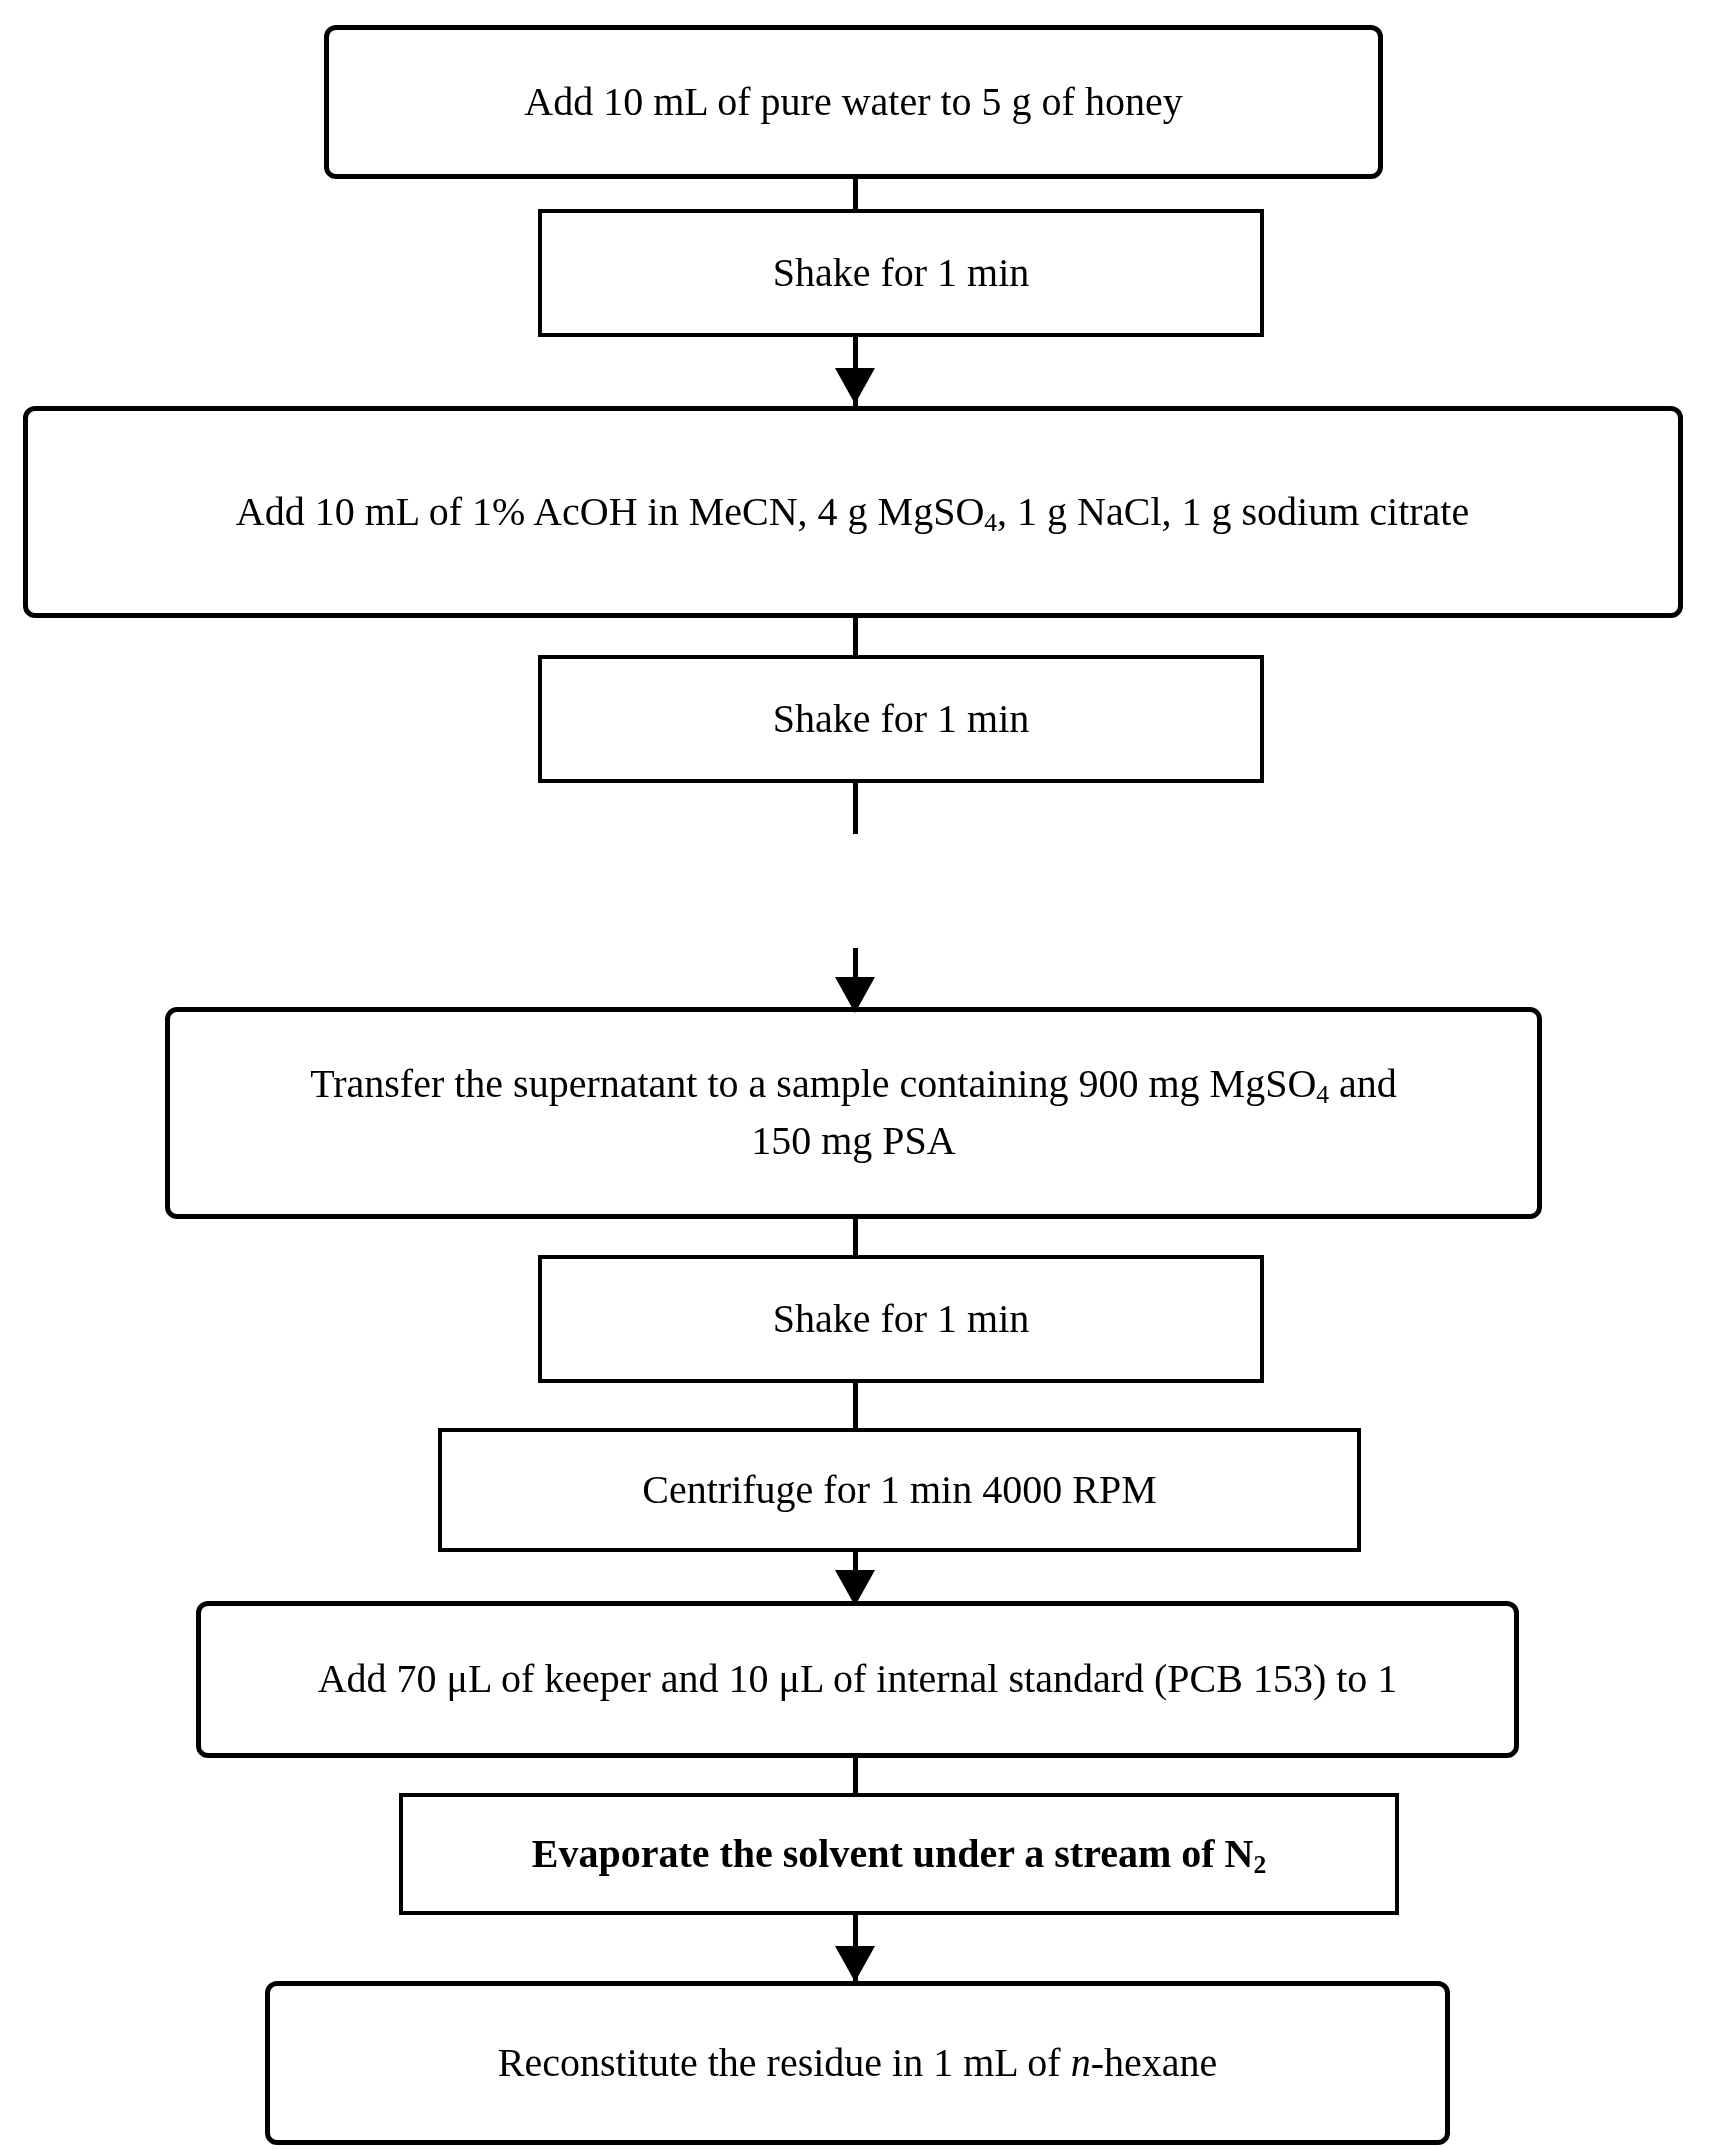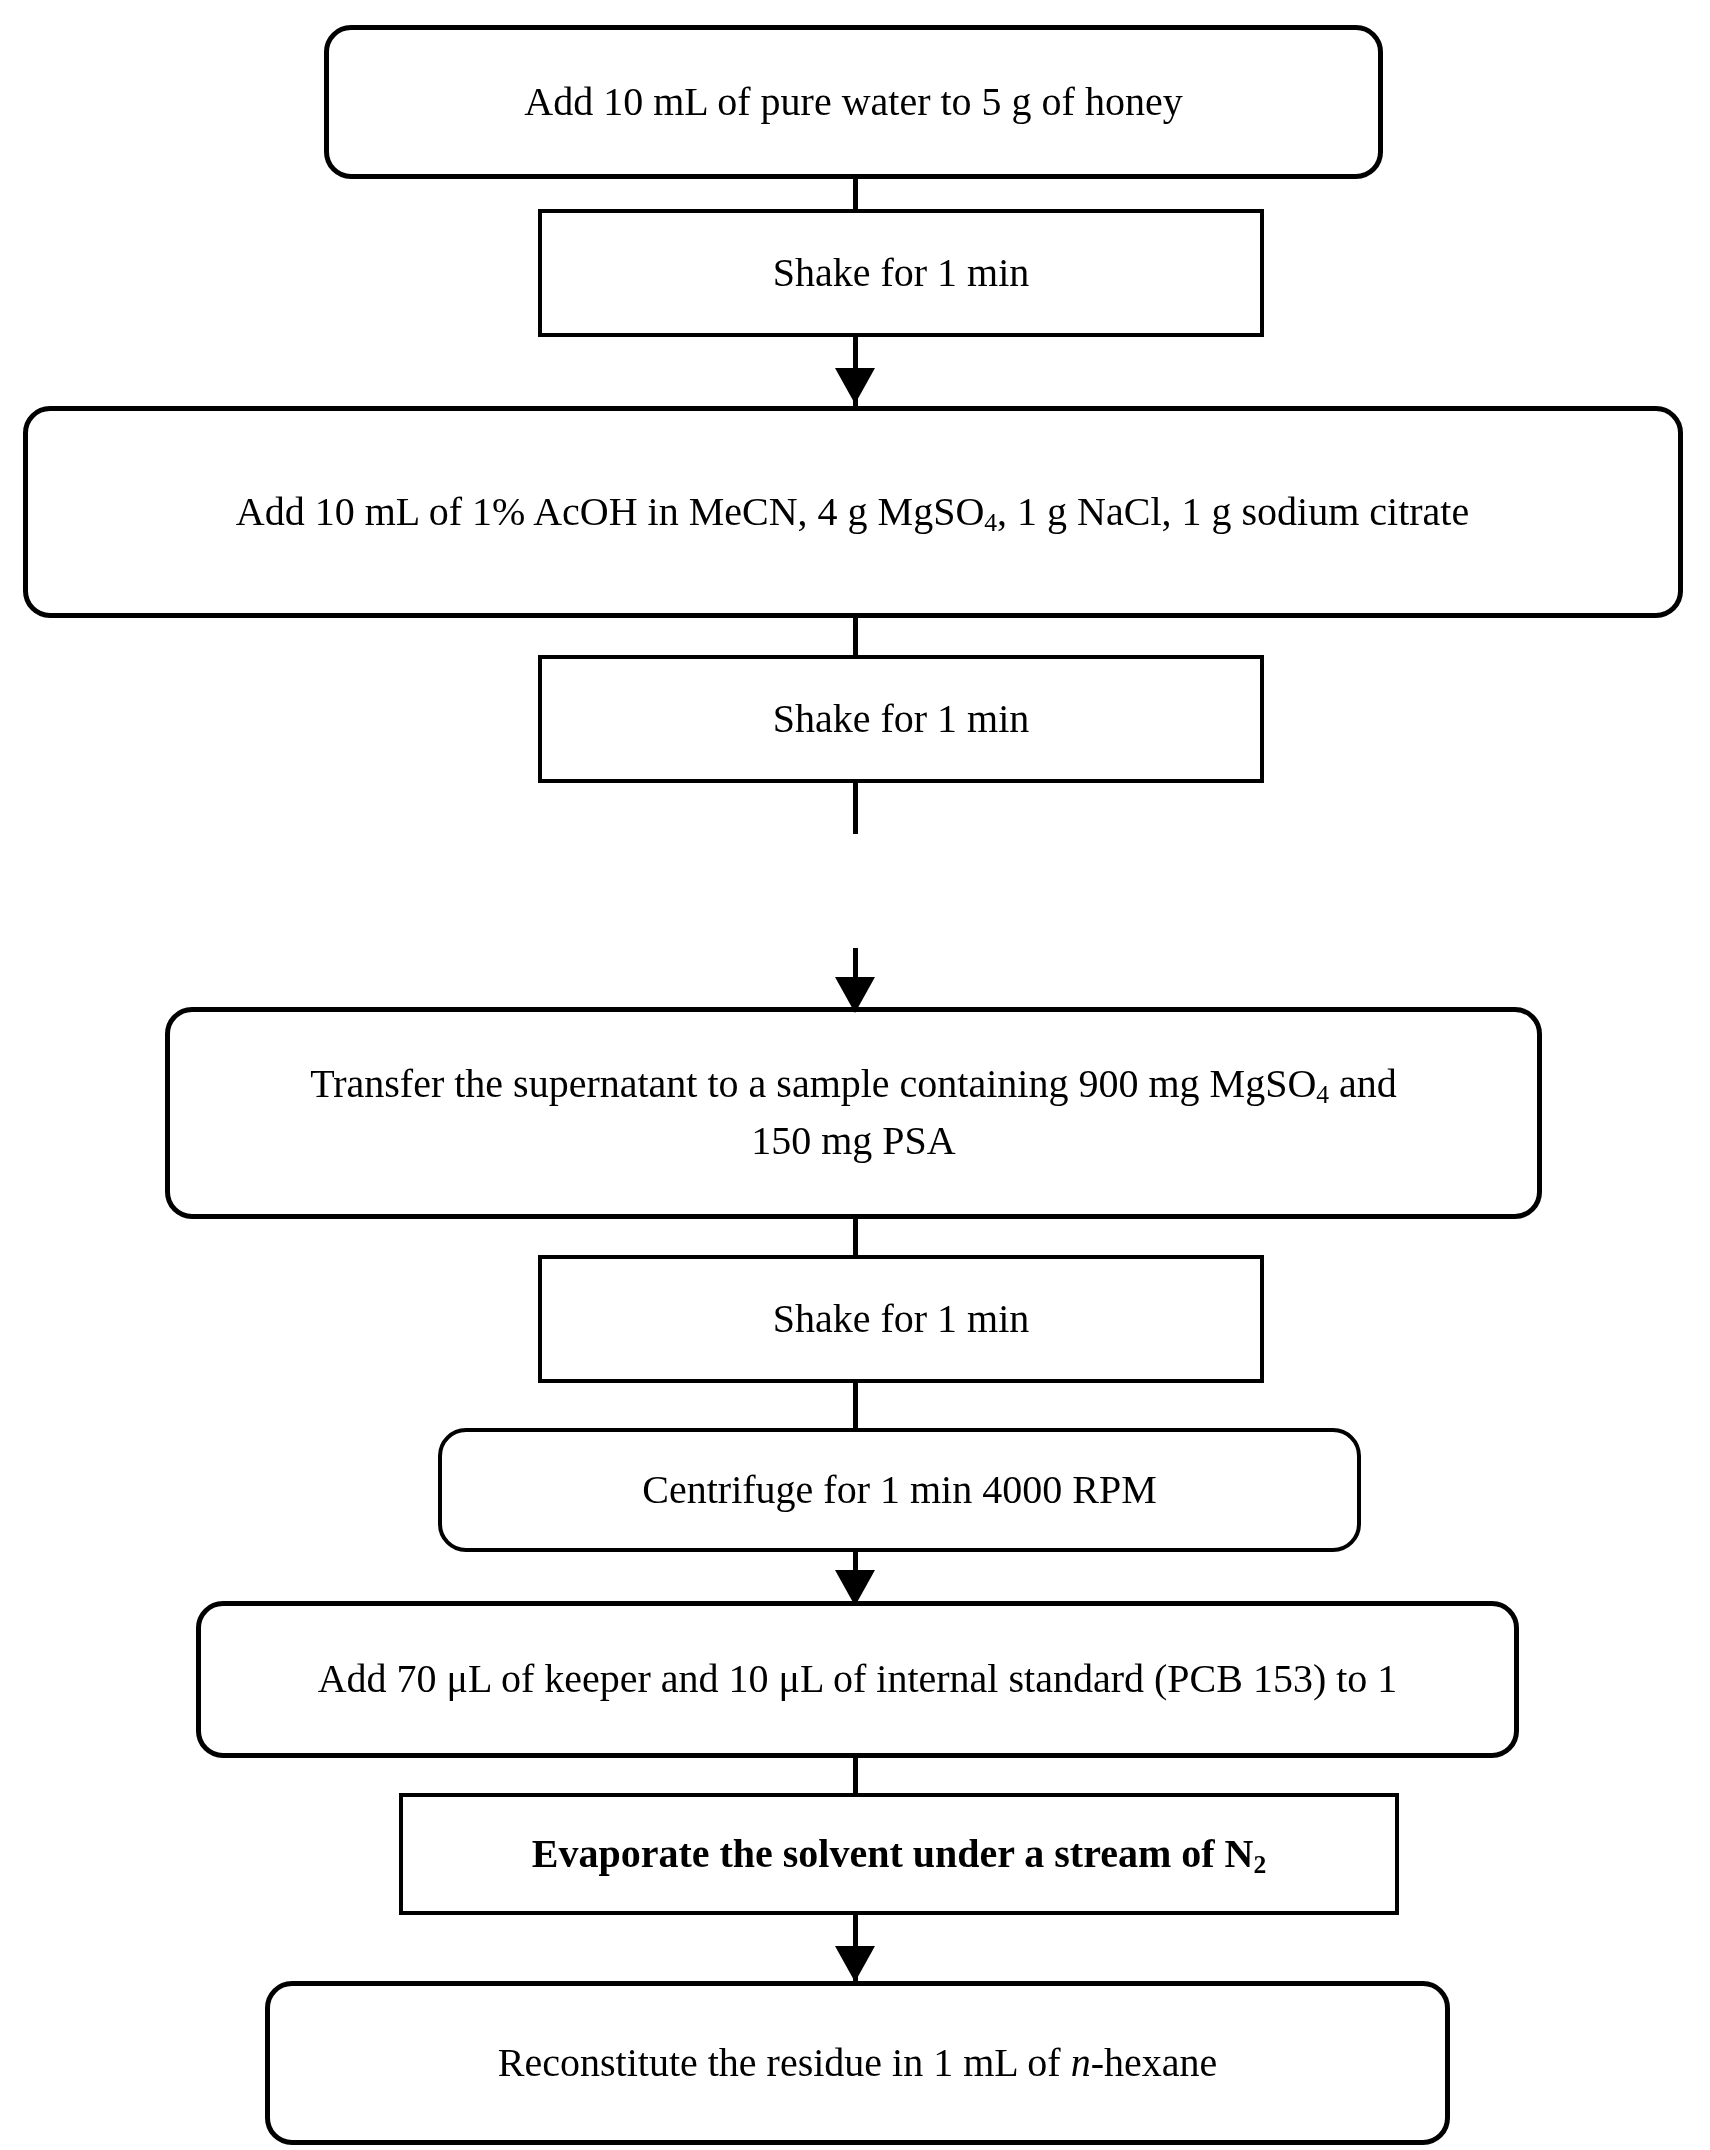--- a/index.html
+++ b/index.html
@@ -26,21 +26,21 @@
     display: flex;
     align-items: center;
     justify-content: center;
     text-align: center;
     line-height: 1.42;
     font-size: 40px;
     padding: 0 17px;
     z-index: 2;
   }
   .node.rounded {
-    border-radius: 27px;
+    border-radius: 12px;
     border-width: 5.3px;
   }
   .node.rect {
     border-radius: 0;
     border-width: 4.6px;
     margin-left: 44px;
   }
   .node .txt {
     display: block;
     width: 100%;
@@ -121,21 +121,21 @@
     <span class="txt">
       <span>Transfer the supernatant to a sample containing 900 mg MgSO</span><sub>4</sub><span> and</span><br>
       <span>150 mg PSA</span>
     </span>
   </div>
 
   <div class="node rect" style="left:494px; top:1255px; width:726px; height:128px;">
     <span class="txt">Shake for 1 min</span>
   </div>
 
-  <div class="node rect" style="left:394px; top:1428px; width:923px; height:124px;border-radius:28px;">
+  <div class="node rect" style="left:394px; top:1428px; width:923px; height:124px;">
     <span class="txt">Centrifuge for 1 min 4000 RPM</span>
   </div>
 
   <div class="node rounded" style="left:196px; top:1601px; width:1323px; height:157px;">
     <span class="txt">Add 70 μL of keeper and 10 μL of internal standard (PCB 153) to 1</span>
   </div>
 
   <div class="node rect" style="left:355px; top:1793px; width:1000px; height:122px;font-weight:bold;">
     <span class="txt"><span>Evaporate the solvent under a stream of N</span><sub>2</sub></span>
   </div>

